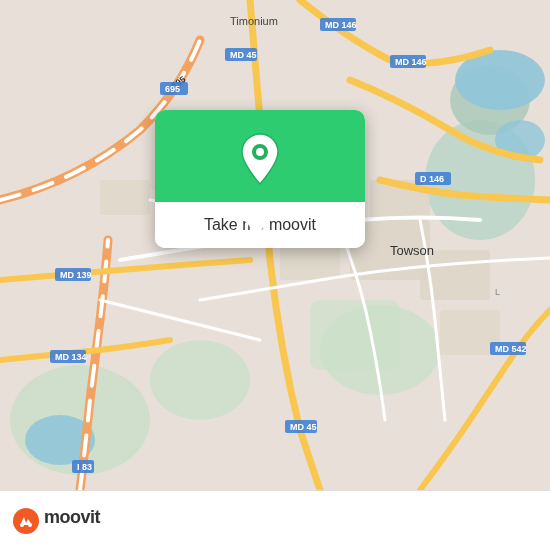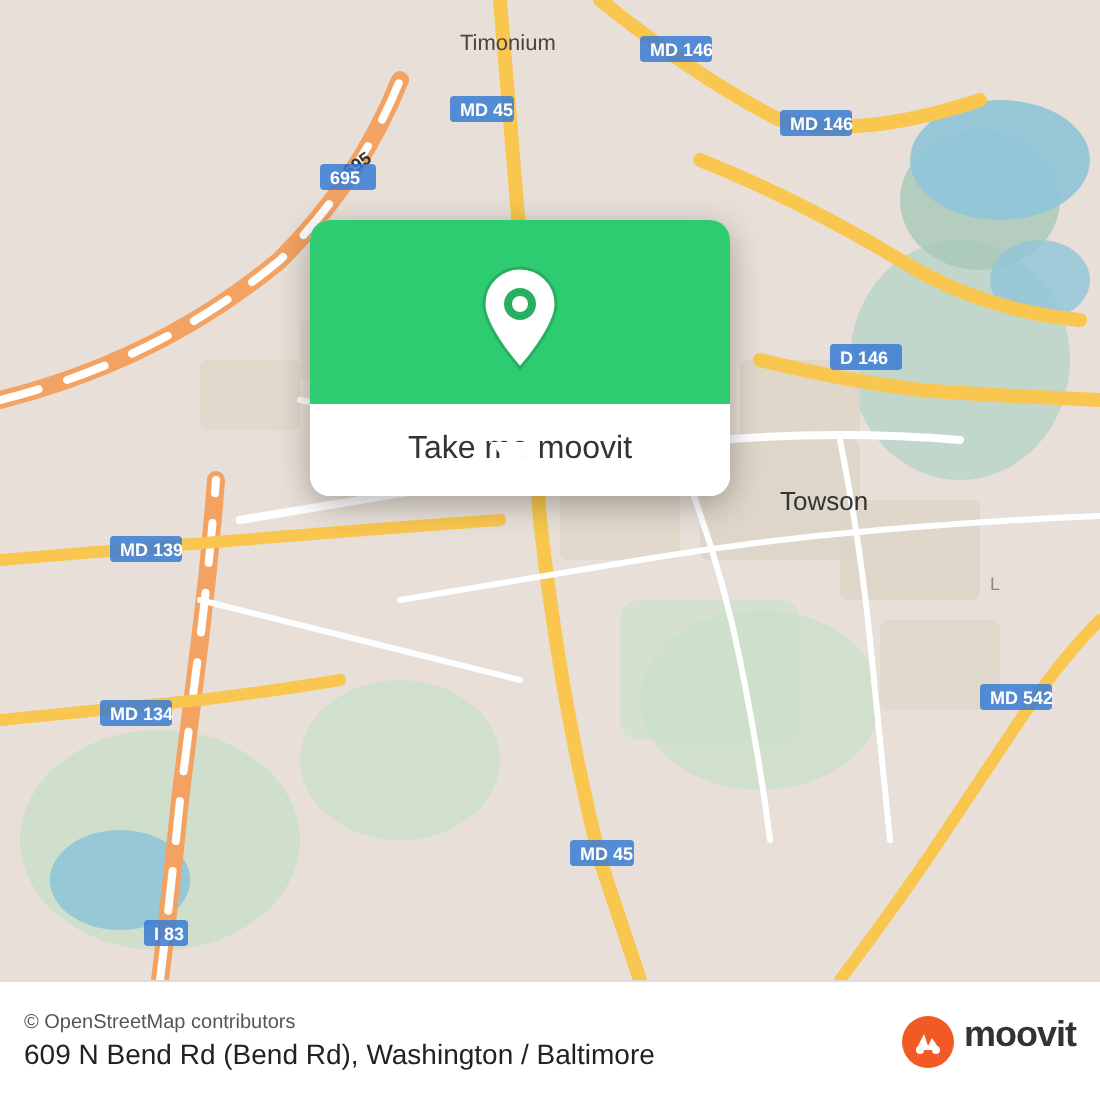--- a/index.html
+++ b/index.html
@@ -226,24 +226,20 @@
       </svg>
     </div>
     <button id="popup-button">Take me moovit</button>
   </div>
 
   <div id="popup-tail"></div>
 
 </div>
 
 <div id="footer">
-  <div id="footer-left">
-    <span id="osm-attribution">© OpenStreetMap contributors</span>
-    <span id="address-line">609 N Bend Rd (Bend Rd), Washington / Baltimore</span>
-  </div>
   <div id="moovit-logo">
     <svg id="moovit-icon" viewBox="0 0 28 28" xmlns="http://www.w3.org/2000/svg">
       <circle cx="14" cy="14" r="13" fill="#f15a24"></circle>
       <path d="M8 18 L12 10 L14 16 L16 12 L20 18Z" fill="white"></path>
       <circle cx="10" cy="18" r="2" fill="white"></circle>
       <circle cx="18" cy="18" r="2" fill="white"></circle>
     </svg>
     <span id="moovit-text">moovit</span>
   </div>
 </div>

